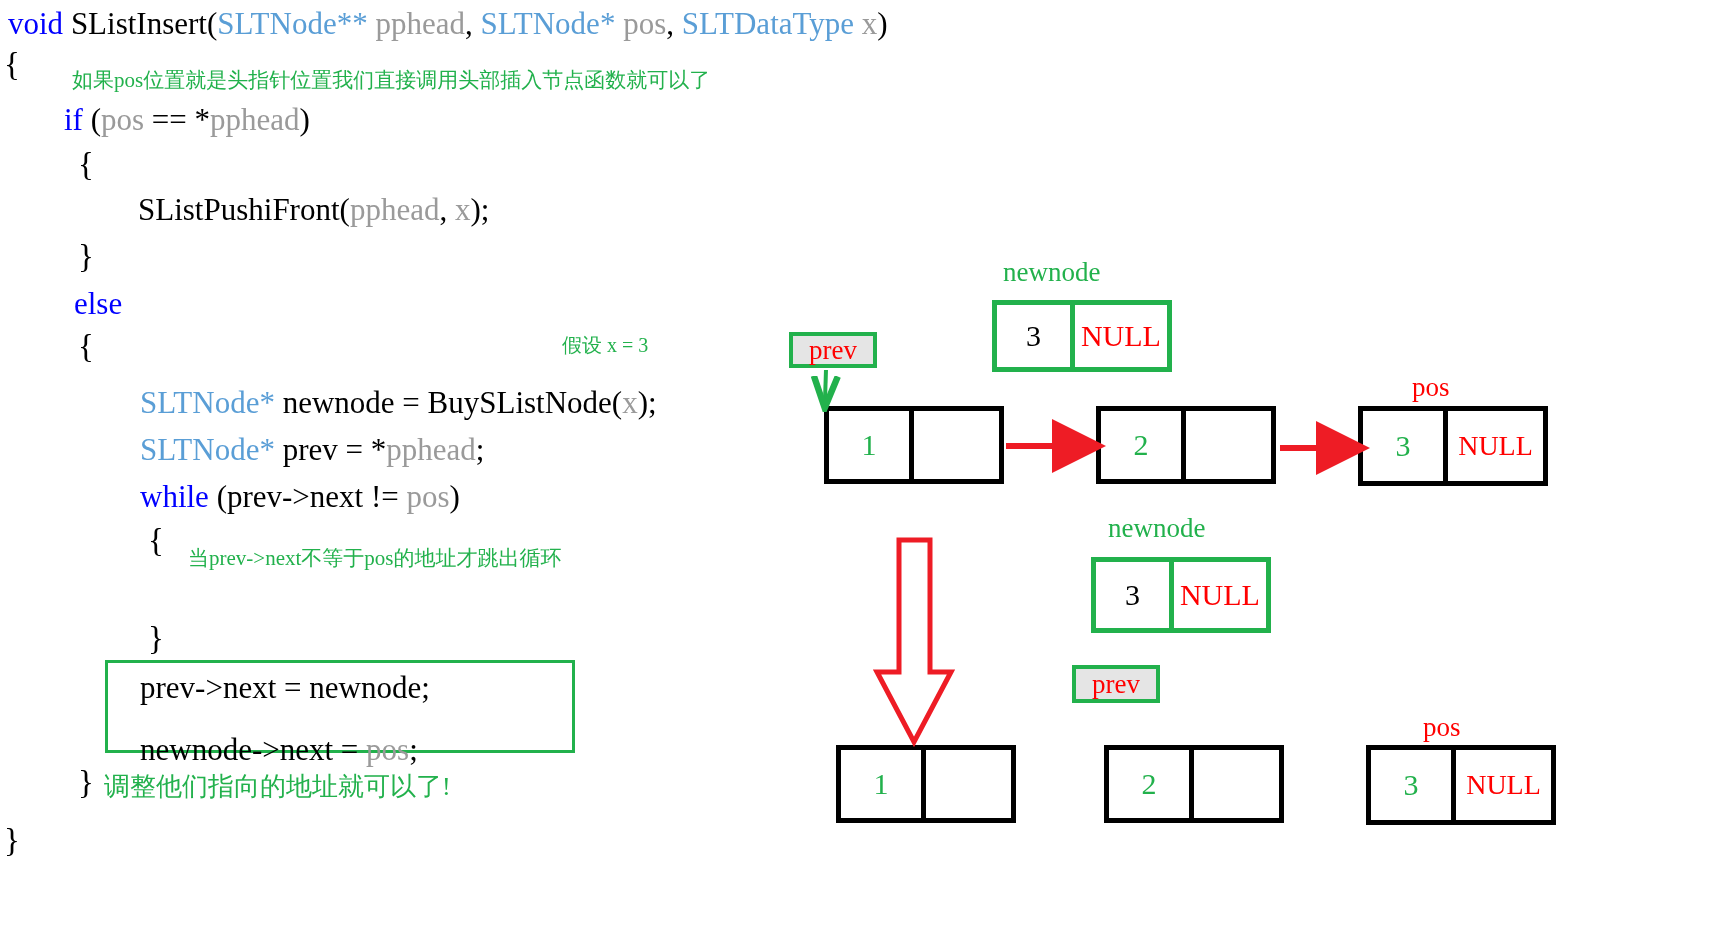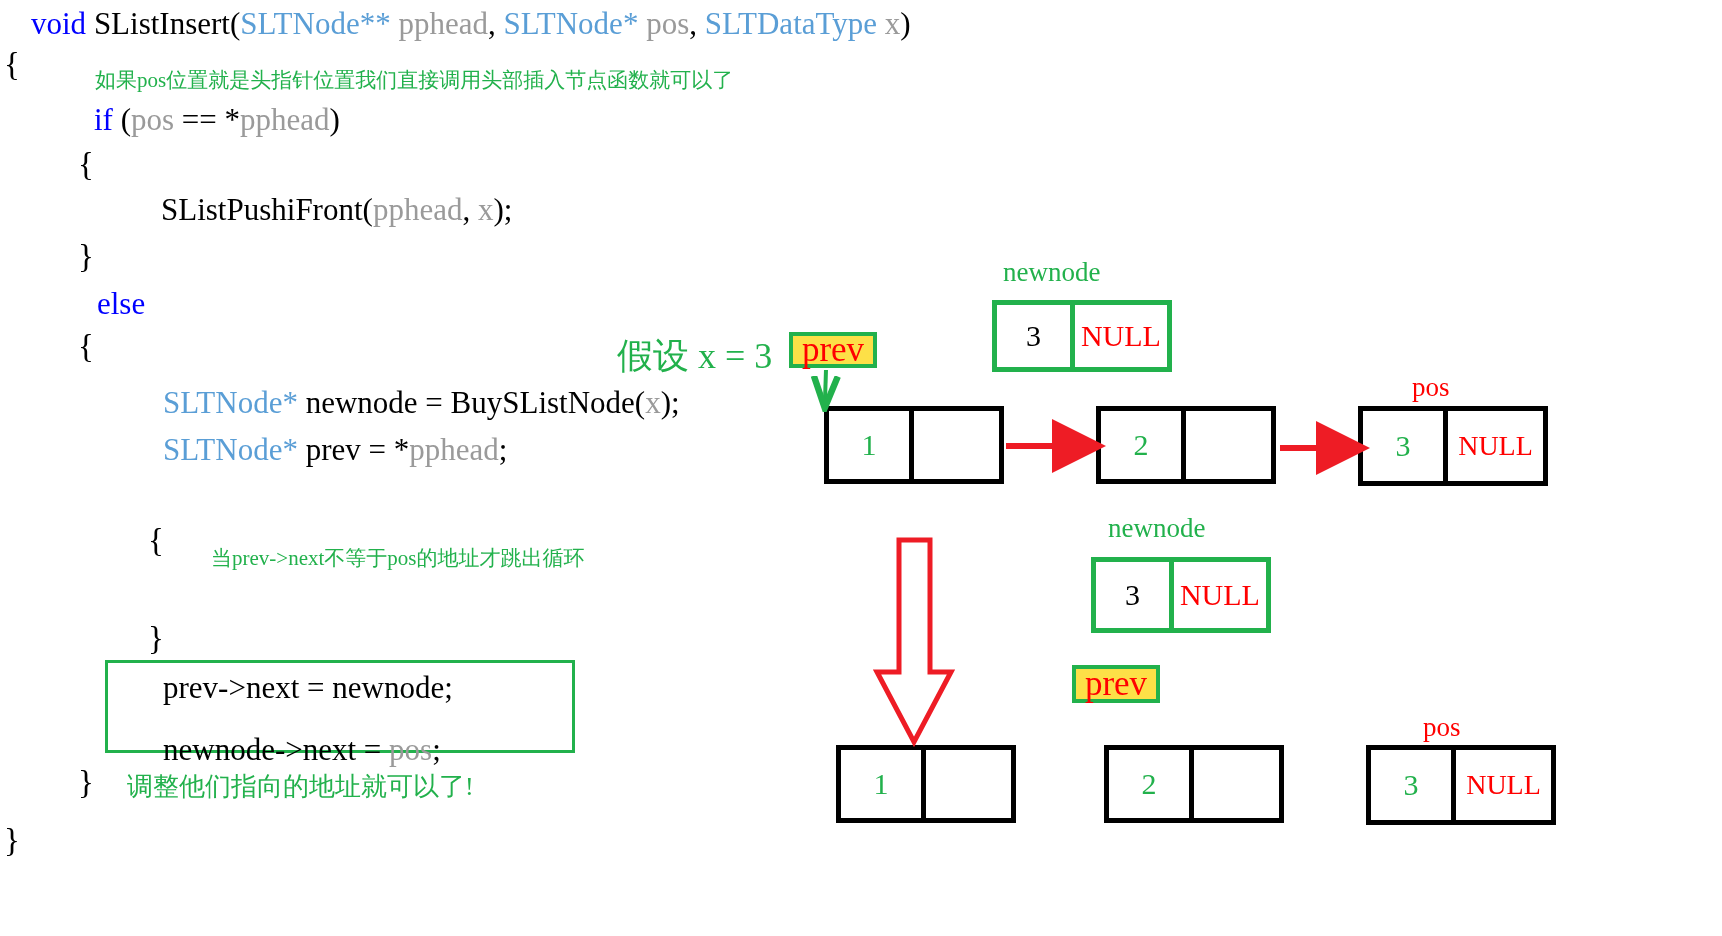--- a/index.html
+++ b/index.html
@@ -23,21 +23,20 @@
     width: 820px;
     height: 936px;
   }
   .code-line {
     position: absolute;
     white-space: pre;
     font-family: "Liberation Serif", "DejaVu Serif", serif;
     font-size: 31px;
     line-height: 1;
     color: #000000;
-    margin-left: 23px;
   }
   .kw      { color: #0000ff; }
   .type    { color: #5a9ed6; }
   .dim     { color: #9a9a9a; }
   .plain   { color: #000000; }
   .cmt {
     color: #22b14c;
     font-size: 21px;
     font-family: "Liberation Serif", "DejaVu Serif", serif;
   }
@@ -113,23 +112,23 @@
   .ptr-label.red-text   { color: #ff0000; }
 
   .ptr-box {
     position: absolute;
     border: 4px solid #22b14c;
     box-sizing: border-box;
     display: flex;
     align-items: center;
     justify-content: center;
     color: #ff0000;
-    font-size: 35px;
-    font-family: "Liberation Serif", "DejaVu Serif", serif;
-    background: #fde047;
+    font-size: 27px;
+    font-family: "Liberation Serif", "DejaVu Serif", serif;
+    background: #e5e5e5;
   }
   svg.overlay {
     position: absolute;
     left: 0;
     top: 0;
     width: 1722px;
     height: 936px;
     overflow: visible;
   }
 </style>
@@ -137,36 +136,37 @@
 <body>
 
 <div id="code-pane">
 
   <div class="code-line" style="left:8px; top:8px;"><span class="kw">void </span><span class="plain">SListInsert</span><span class="plain">(</span><span class="type">SLTNode**</span><span class="dim"> pphead</span><span class="plain">, </span><span class="type">SLTNode*</span><span class="dim"> pos</span><span class="plain">, </span><span class="type">SLTDataType</span><span class="dim"> x</span><span class="plain">)</span></div>
 
   <div class="brace" style="left:4px; top:48px;">{</div>
 
   <div class="code-line cmt" style="left:72px; top:70px;text-align:right;">如果pos位置就是头指针位置我们直接调用头部插入节点函数就可以了</div>
 
-  <div class="code-line" style="left:71px; top:104px;"><span class="kw">if</span><span class="plain"> (</span><span class="dim">pos</span><span class="plain"> == *</span><span class="dim">pphead</span><span class="plain">)</span></div>
+  <div class="code-line" style="left:64px; top:104px;"><span class="kw">if</span><span class="plain"> (</span><span class="dim">pos</span><span class="plain"> == *</span><span class="dim">pphead</span><span class="plain">)</span></div>
 
   <div class="brace" style="left:78px; top:148px;">{</div>
 
   <div class="code-line" style="left:138px; top:194px;"><span class="plain">SListPushiFront</span><span class="plain">(</span><span class="dim">pphead</span><span class="plain">, </span><span class="dim">x</span><span class="plain">);</span></div>
 
   <div class="brace" style="left:78px; top:240px;">}</div>
 
   <div class="code-line kw" style="left:74px; top:288px;">else</div>
 
   <div class="brace" style="left:78px; top:330px;">{</div>
 
   <div class="code-line" style="left:140px; top:387px;"><span class="type">SLTNode*</span><span class="plain"> newnode = BuySListNode(</span><span class="dim">x</span><span class="plain">);</span></div>
 
   <div class="code-line" style="left:140px; top:434px;"><span class="type">SLTNode*</span><span class="plain"> prev = *</span><span class="dim">pphead</span><span class="plain">;</span></div>
 
+  <div class="code-line" style="left:140px; top:481px;"><span class="kw">while</span><span class="plain"> (prev-&gt;next != </span><span class="dim">pos</span><span class="plain">)</span></div>
 
   <div class="brace" style="left:148px; top:524px;">{</div>
 
   <div class="code-line cmt" style="left:188px; top:548px;">当prev-&gt;next不等于pos的地址才跳出循环</div>
 
 
   <div class="brace" style="left:148px; top:622px;">}</div>
 
   <div id="code-highlight-box"></div>
 
@@ -177,21 +177,21 @@
   <div class="brace" style="left:78px; top:766px;">}</div>
 
   <div class="code-line cmt-big" style="left:104px; top:774px;">调整他们指向的地址就可以了!</div>
 
   <div class="brace" style="left:4px; top:824px;">}</div>
 </div>
 
 <div id="diagram">
 
   
-  <div class="ptr-label green-text" style="left:617px; top:332px; font-size:36px;">假设 x = 3</div>
+  <div class="ptr-label green-text" style="left:562px; top:332px; font-size:20px;">假设 x = 3</div>
 
   
   
   <div class="ptr-label green-text" style="left:1003px; top:257px;">newnode</div>
 
   
   <div class="node green" style="left:992px; top:300px; width:180px; height:72px;">
     <div class="cell left val-black" style="width:80px;">3</div>
     <div class="cell val-red" style="width:95px;">NULL</div>
   </div>

